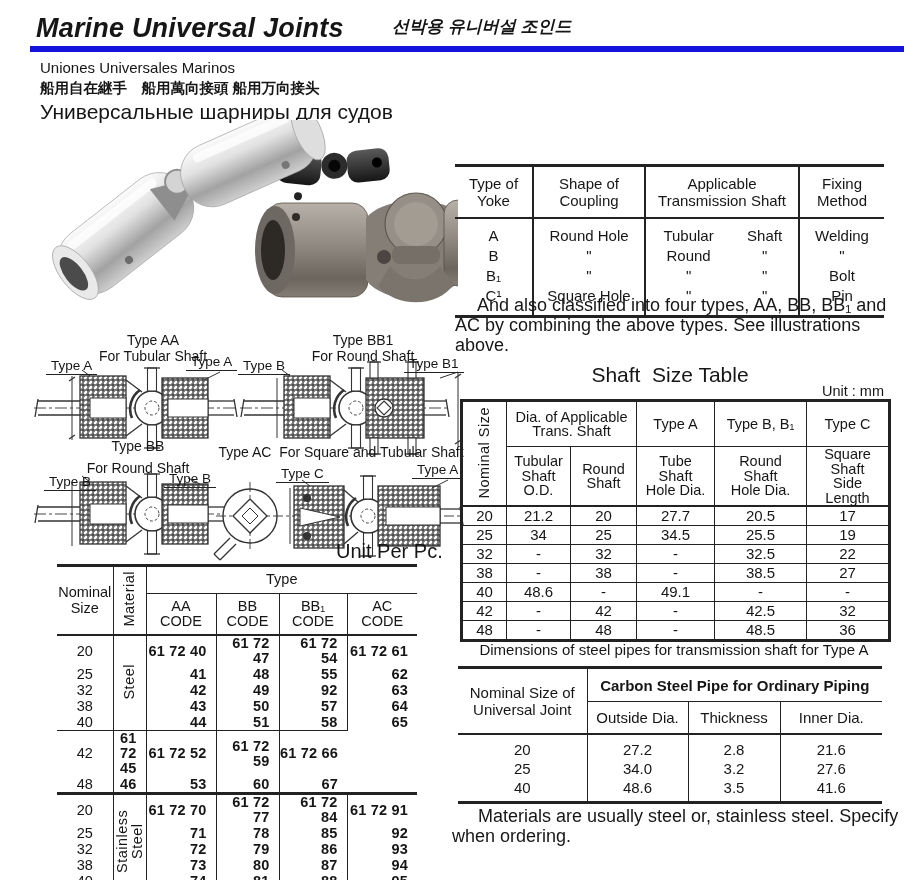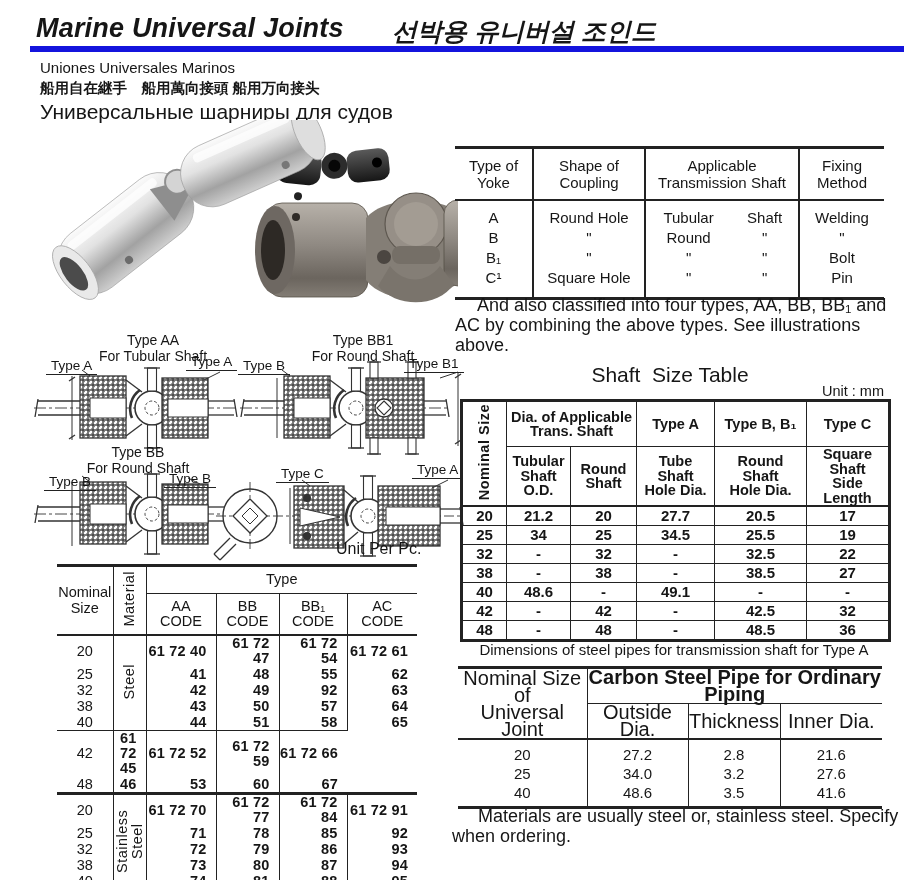--- a/index.html
+++ b/index.html
@@ -4,21 +4,21 @@
 <style>
   html,body{margin:0;padding:0;background:#e8e8e8;}
   .page{position:relative;width:915px;height:880px;background:#ffffff;overflow:hidden;
         font-family:"Liberation Sans","DejaVu Sans",sans-serif;color:#161616;}
   .abs{position:absolute;}
   .pre{white-space:pre-line;}
   .nowrap{white-space:nowrap;}
 
   
   .title-en{font-size:27px;font-weight:bold;font-style:italic;letter-spacing:.2px;}
-  .title-ko{font-size:25px;font-weight:bold;font-style:italic;}
+  .title-ko{font-size:17px;font-weight:bold;font-style:italic;}
   .rule{background:#1414dd;}
   .sub-es{font-size:15px;}
   .sub-zh{font-size:14.5px;font-weight:bold;}
   .sub-ru{font-size:21px;}
 
   
   table{border-collapse:collapse;table-layout:fixed;}
   th,td{padding:0;font-weight:normal;vertical-align:middle;text-align:center;}
   .vt{writing-mode:vertical-rl;transform:rotate(180deg);display:inline-block;font-size:14.5px;letter-spacing:.5px;}
 
@@ -31,39 +31,39 @@
   #yoke .ln{line-height:20px;height:20px;}
   .sr{display:flex;}
   .sr span:first-child{width:56%;text-align:center;}
   .sr span:last-child{width:44%;text-align:center;}
 
   .note{font-size:18px;line-height:20px;text-indent:22px;}
 
   
   .dtitle{font-size:14px;text-align:center;}
   .dlabel{font-size:13.5px;border-bottom:1.5px solid #222;padding:0 5px 1px;}
-  .unitpc{font-size:16px;}
+  .unitpc{font-size:20px;}
 
   
   .sst-title{font-size:21px;white-space:pre;text-align:center;}
   .sst-unit{font-size:14.5px;text-align:right;}
   #shaft{width:428px;border:3px solid #222;}
   #shaft col.c1{width:45px}#shaft col.c2{width:64px}#shaft col.c3{width:66px}
   #shaft col.c4{width:78px}#shaft col.c5{width:92px}#shaft col.c6{width:83px}
-  #shaft th,#shaft td{border:1.5px solid #222;font-size:14.5px;line-height:14.5px;font-weight:bold;}
+  #shaft th,#shaft td{border:1.5px solid #222;font-size:14.5px;line-height:14.5px;}
   #shaft .h1{height:44px;}
   #shaft .h2{height:58px;}
   #shaft tbody td{height:18px;font-size:15px;}
   #shaft tbody tr:first-child td{border-top:2px solid #222;}
 
   
   .pipe-title{font-size:15px;text-align:center;white-space:nowrap;}
   #pipe{width:424px;border-top:3px solid #222;border-bottom:3px solid #222;}
   #pipe col.c1{width:129px}#pipe col.c2{width:101px}#pipe col.c3{width:92px}#pipe col.c4{width:102px}
-  #pipe th{font-size:20px;line-height:17px;}
+  #pipe th{font-size:15px;line-height:17px;}
   #pipe .nomcell{border-bottom:2px solid #222;}
   #pipe .grp{height:32px;border-bottom:1.6px solid #222;border-left:1.6px solid #222;font-weight:bold;}
   #pipe .sub{height:31px;border-bottom:2px solid #222;}
   #pipe tr.subrow th{border-left:1.6px solid #222;}
   #pipe tbody td{height:19px;font-size:15px;}
   #pipe tbody td:not(:first-child){border-left:1.6px solid #222;}
   #pipe tbody tr:first-child td{padding-top:5px;}
   #pipe tbody tr:last-child td{padding-bottom:4px;}
 
   
@@ -151,21 +151,21 @@
       <circle cx="150" cy="66" r="22" fill="#a39c93"></circle>
       <rect x="126" y="88" width="48" height="18" rx="8" fill="#756f67"></rect>
       <circle cx="118" cy="99" r="7" fill="#4b4641"></circle>
       <rect x="178" y="42" width="96" height="86" rx="14" fill="url(#steel)" stroke="#575048" stroke-width="0.8"></rect>
       <ellipse cx="268" cy="85" rx="13" ry="40" fill="#7c766e"></ellipse>
       <circle cx="250" cy="62" r="5" fill="#2d2925"></circle>
       <path d="M112,128 C130,150 172,150 188,126 L174,108 C160,126 138,126 124,108 Z" fill="#7a746c"></path>
     </g>
   </svg>
 
-  <div class="abs" style="left:455px;top:146px;">
+  <div class="abs" style="left:455px;top:164px;">
     <table id="yoke">
       <colgroup>
           <col class="c1">
           <col class="c2">
           <col class="c3">
           <col class="c4">
         </colgroup>
       <thead>
         <tr>
           <th class="pre">Type of
@@ -364,25 +364,28 @@
     <div class="abs dtitle" style="left:40px;top:2px;width:170px;">Type AA</div>
     <div class="abs dtitle" style="left:40px;top:18px;width:170px;">For Tubular Shaft</div>
     <span class="abs dlabel" style="left:18px;top:28px;">Type A</span>
     <span class="abs dlabel" style="left:158px;top:24px;">Type A</span>
 
     <div class="abs dtitle" style="left:255px;top:2px;width:160px;">Type BB1</div>
     <div class="abs dtitle" style="left:255px;top:18px;width:160px;">For Round Shaft</div>
     <span class="abs dlabel" style="left:210px;top:28px;">Type B</span>
     <span class="abs dlabel" style="left:376px;top:26px;">Type B1</span>
 
-    <div class="abs dtitle" style="left:30px;top:114px;width:160px;">Type BB</div>
+    <div class="abs dtitle" style="left:30px;top:108px;width:160px;">Type BB</div>
     <div class="abs dtitle" style="left:30px;top:130px;width:160px;">For Round Shaft</div>
     <span class="abs dlabel" style="left:16px;top:144px;">Type B</span>
     <span class="abs dlabel" style="left:136px;top:141px;">Type B</span>
 
+    <div class="abs dtitle nowrap" style="left:190px;top:114px;width:246px;">
+      <span>Type AC</span>&nbsp;&nbsp;<span>For Square and Tubular Shaft</span>
+    </div>
     <span class="abs dlabel" style="left:248px;top:136px;">Type C</span>
     <span class="abs dlabel" style="left:384px;top:132px;">Type A</span>
   </div>
 
   <div class="abs sst-title" style="left:456px;top:363px;width:428px;">Shaft  Size Table</div>
   <div class="abs sst-unit" style="left:700px;top:383px;width:184px;">Unit : mm</div>
   <div class="abs" style="left:460px;top:399px;">
     <table id="shaft">
       <colgroup>
           <col class="c1">

